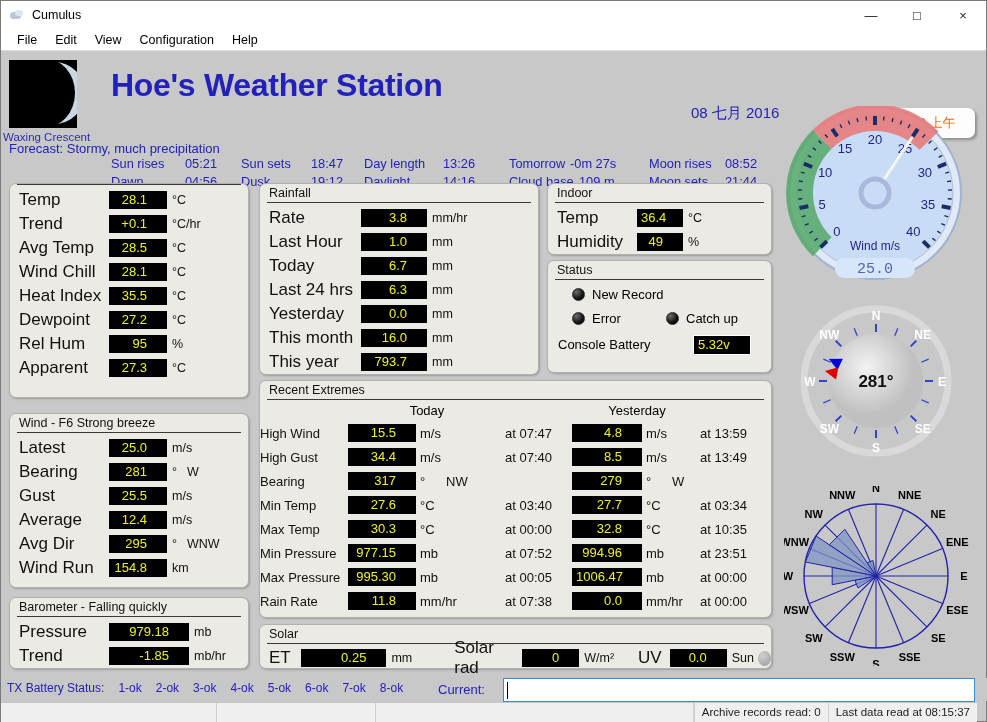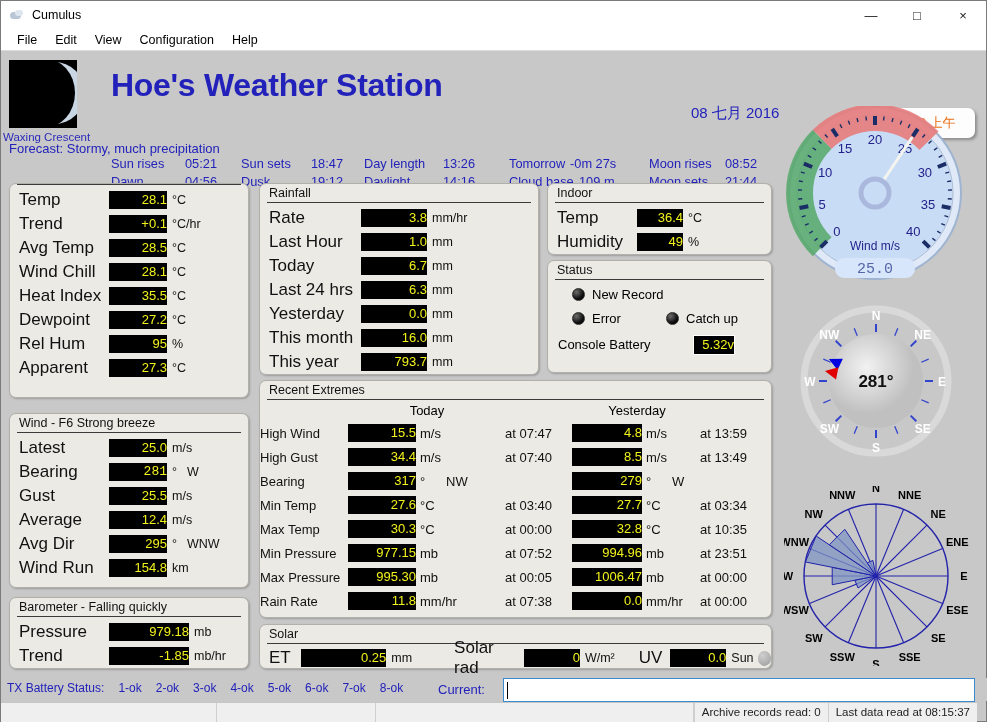--- a/index.html
+++ b/index.html
@@ -38,21 +38,21 @@
   #forecast { position:absolute; left:8px; top:140px; font-size:13px; color:#2222bb; }
 
   
   .panel { position:absolute; background:#eceae4; border:1px solid #b2b0ab; border-radius:7px;
            box-shadow:1px 1px 2px rgba(0,0,0,.22); }
   .panel > .cap { font-size:12.5px; color:#111; padding:2px 0 2px 9px; }
   .panel > .caprule { height:1px; background:#3a3a3a; margin:0 7px 3px 7px; }
   .row { display:flex; align-items:center; height:24px; padding-left:9px; }
   .lbl { font-size:17px; color:#111; }
   .lcd { background:#000; color:#f2f21c; font-size:13px; text-align:right;
-         padding:1px 0 2px 4px; display:inline-block; }
+         padding:1px 20px 2px 4px; display:inline-block; }
   .unit { font-size:12.5px; color:#111; margin-left:5px; }
   .dirtxt { font-size:12.5px; color:#111; margin-left:10px; }
 
   
   #windgauge { position:absolute; left:782px; top:105px; width:185px; height:175px; }
   #compass   { position:absolute; left:795px; top:300px; width:160px; height:160px; }
   #windrose  { position:absolute; left:783px; top:485px; width:185px; height:180px; }
 
   
   #txbar { position:absolute; left:0; top:677px; width:987px; height:23px; background:#c8c8c8; }
@@ -182,21 +182,21 @@
     <div class="cap">Wind - F6 Strong breeze</div>
     <div class="caprule"></div>
     <div id="wind-rows">
         <div class="row">
           <span class="lbl" style="width: 90px;">Latest</span>
           <span class="lcd" style="width: 58px;">25.0</span>
           <span class="unit">m/s</span>
         </div>
         <div class="row">
           <span class="lbl" style="width: 90px;">Bearing</span>
-          <span class="lcd" style="width: 58px; font-family: Liberation Mono, monospace;">281</span>
+          <span class="lcd" style="width: 58px;">281</span>
           <span class="unit">°</span>
           <span class="dirtxt">W</span>
         </div>
         <div class="row">
           <span class="lbl" style="width: 90px;">Gust</span>
           <span class="lcd" style="width: 58px;">25.5</span>
           <span class="unit">m/s</span>
         </div>
         <div class="row">
           <span class="lbl" style="width: 90px;">Average</span>

